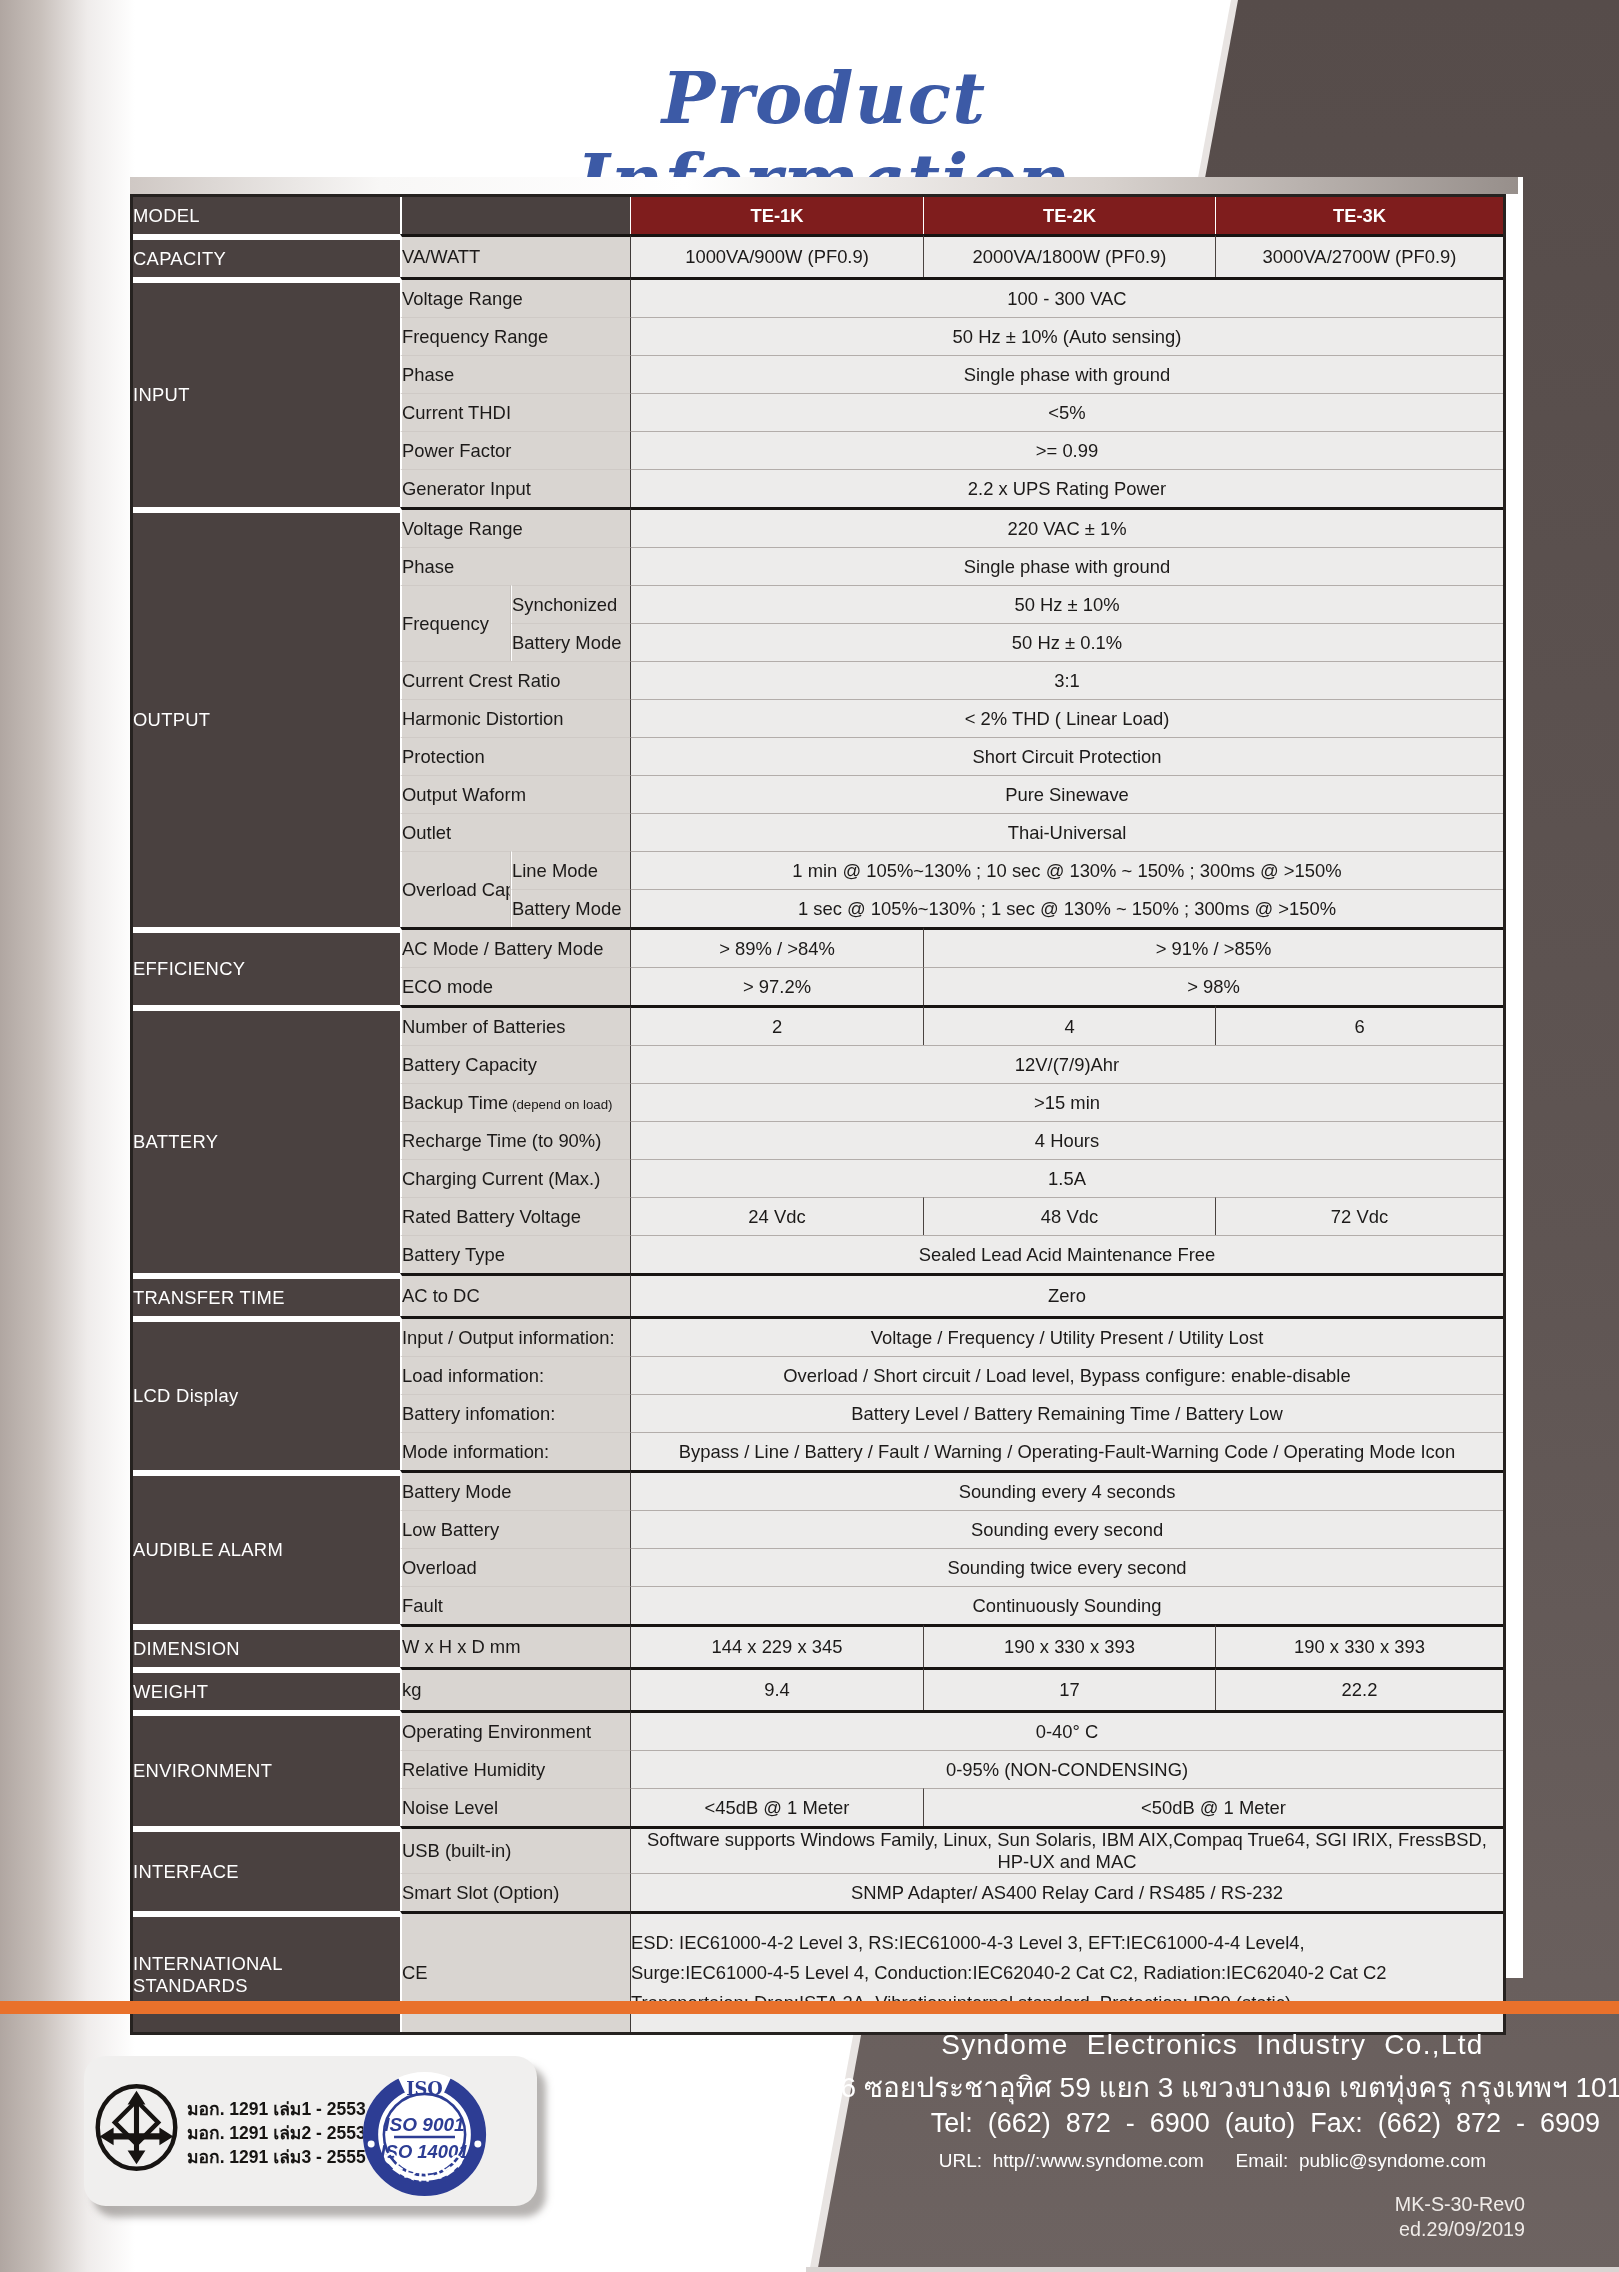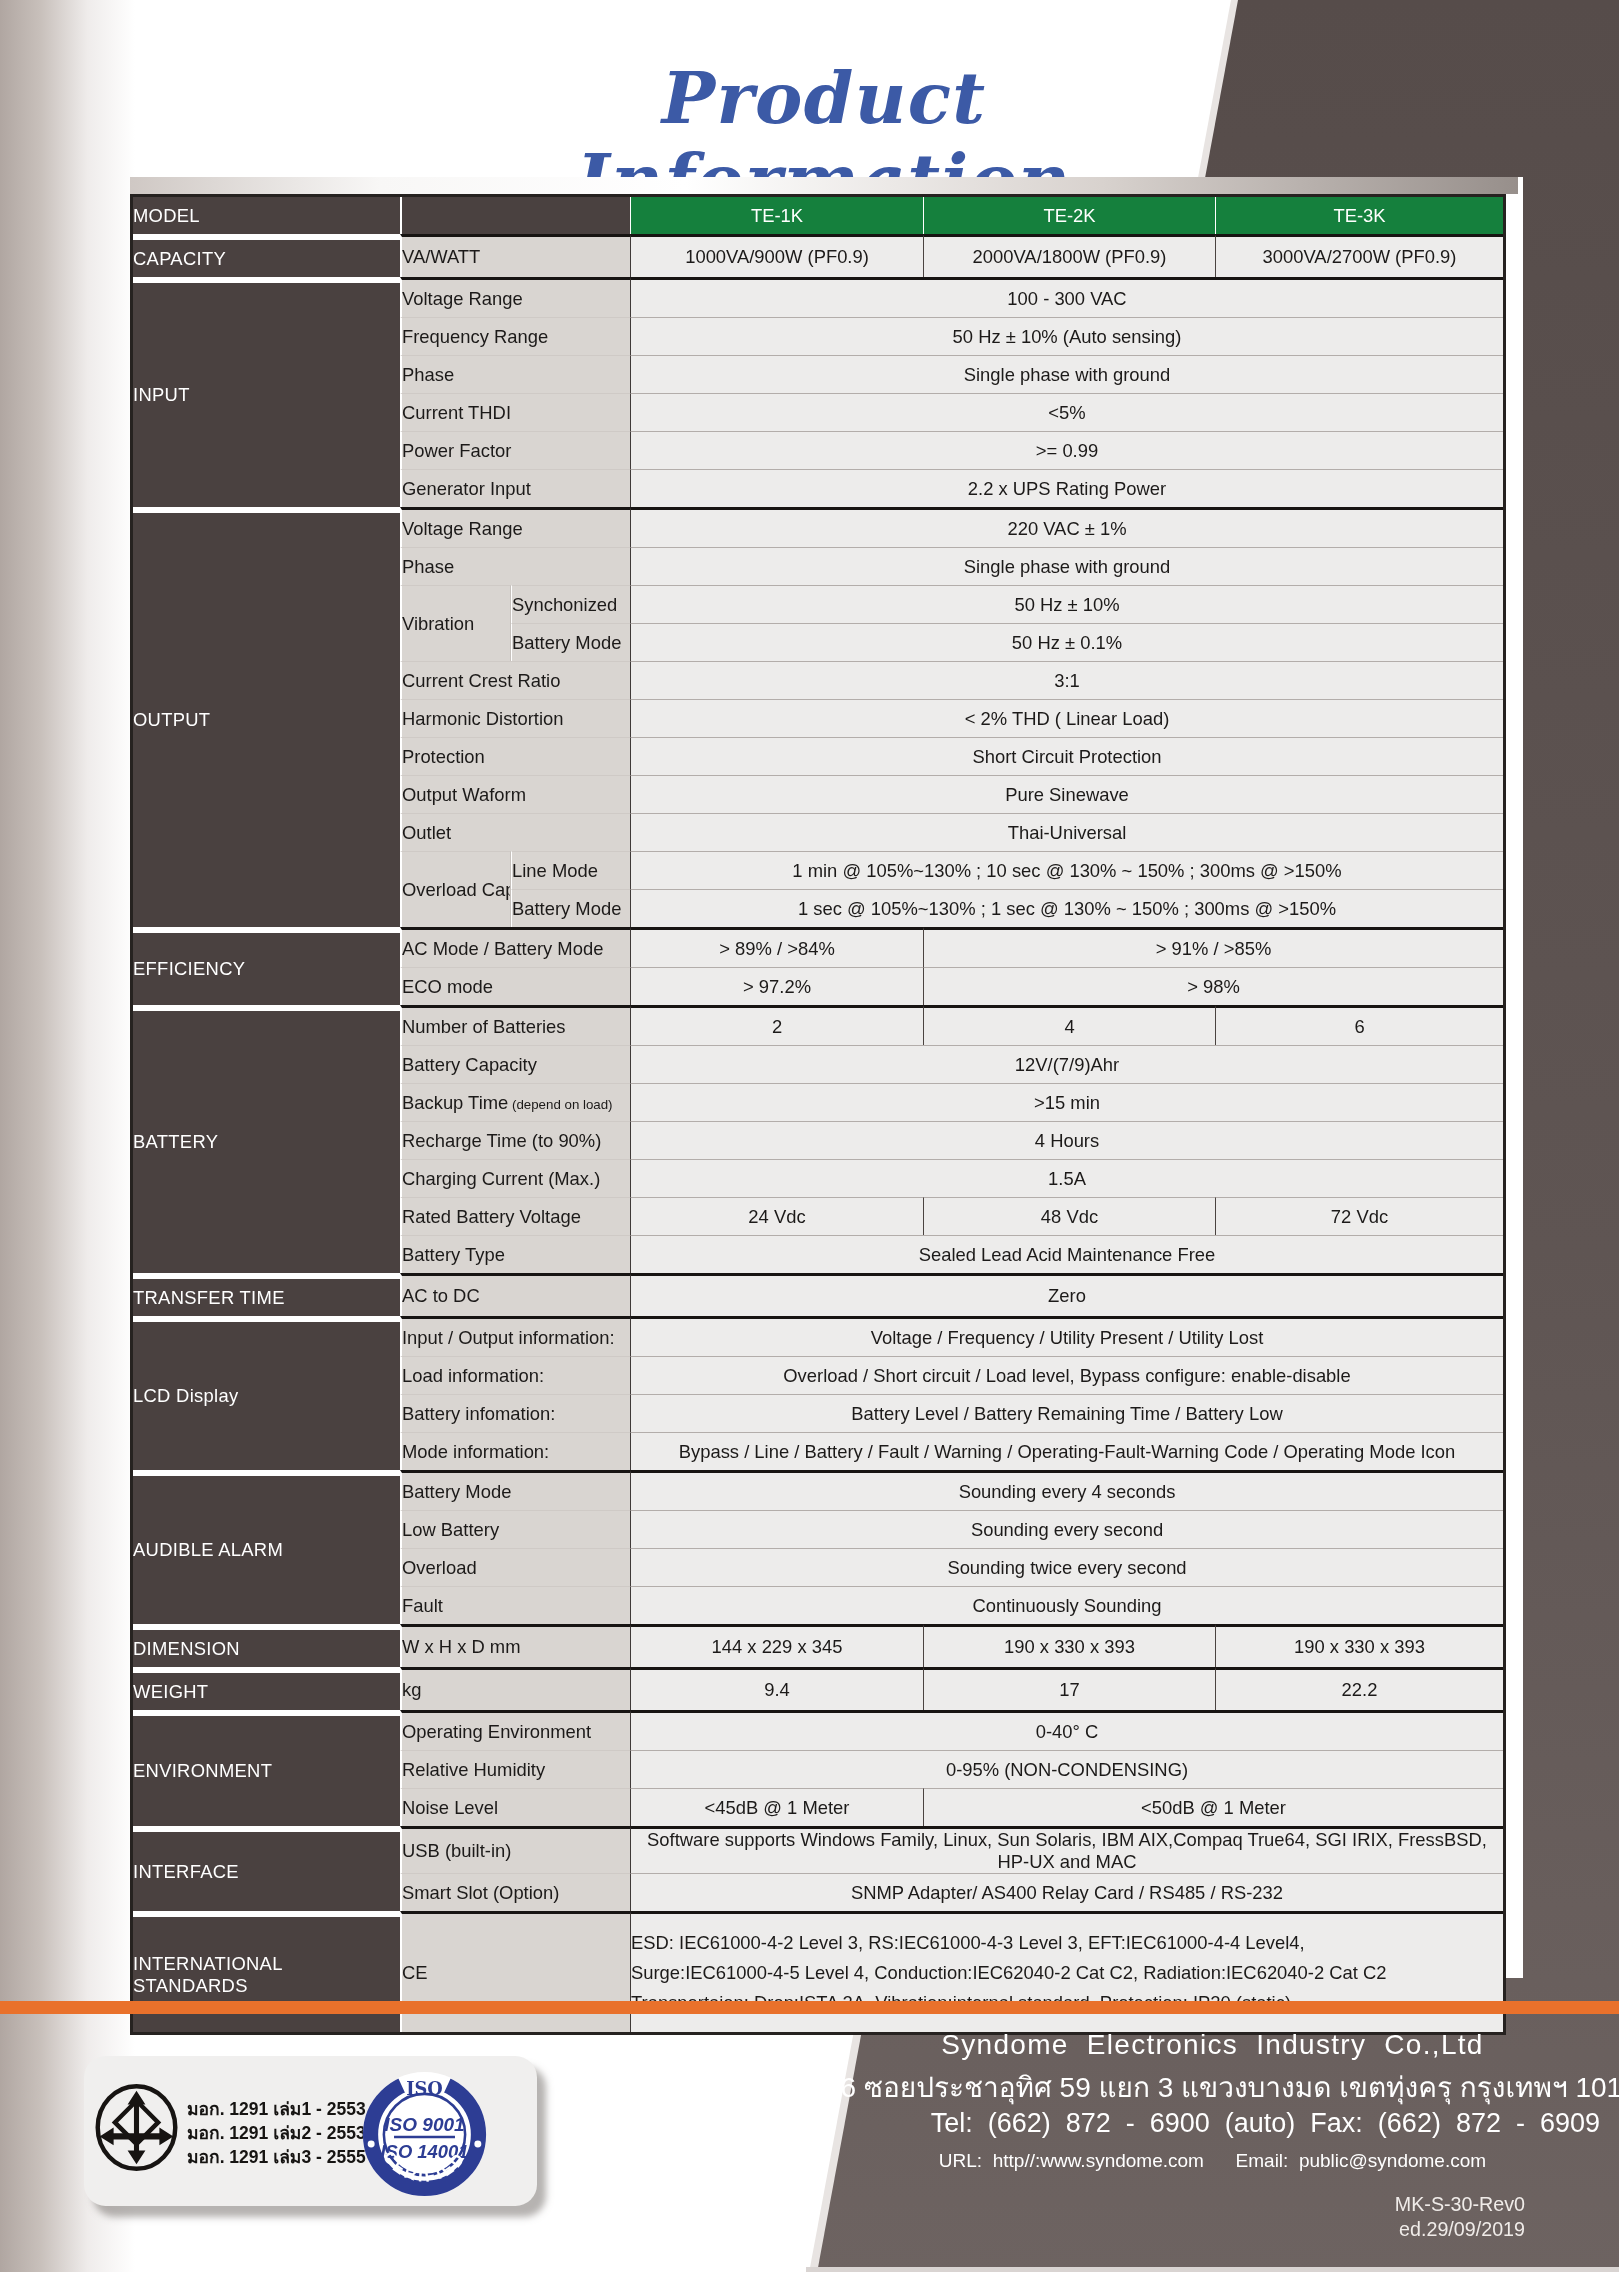--- a/index.html
+++ b/index.html
@@ -29,22 +29,22 @@
     background:linear-gradient(to right,#cfc8c4 0%,#f8f7f6 18%,#ffffff 40%,#d8d2ce 70%,#978f8b 100%);}
 
   table.spec{position:absolute;left:130px;top:194px;border-spacing:0;table-layout:fixed;
     width:1370px;border:3.2px solid #262220;background:#ffffff;}
   table.spec td{height:37px;vertical-align:middle;font-size:18.4px;padding:0;overflow:hidden;}
 
   td.section{background:#4a4140;color:#ffffff;text-align:left;padding-left:10.2px;
     font-size:19px;border-top:6.3px solid #ffffff;letter-spacing:0.3px;}
   tr.first td.section{border-top:0;}
   td.mblank{background:#4a4140;border-left:2.5px solid #ffffff;}
-  td.mval{background:#15803d;color:#ffffff;text-align:center;font-size:19px;
-    border-left:1.9px solid #ffffff;}
+  td.mval{background:#7f1d1d;color:#ffffff;text-align:center;font-size:19px;
+    border-left:1.9px solid #ffffff;font-weight:bold;}
 
   td.label{background:#d9d5d1;text-align:left;padding-left:11.4px;font-size:18px;
     border-left:2.5px solid #ffffff;border-top:1.9px solid #cfcac6;}
   td.la{border-right:1.3px solid #c6c1bd;}
   td.lb{border-left:1.3px solid #ffffff;padding-left:9px;}
   span.note{font-size:13.3px;}
 
   td.val{background:#edeceb;text-align:center;border-top:1.3px solid #b3adaa;}
   td.v0{border-left:1.9px solid #3f3937;}
   td.vsep{border-left:1.3px solid #4b4340;}
@@ -133,21 +133,21 @@
       <tr class="sec-start" style="height: 37px;">
         <td class="section" rowspan="11">OUTPUT</td>
         <td class="label" colspan="2">Voltage Range</td>
         <td class="val v0" colspan="3">220 VAC ± 1%</td>
       </tr>
       <tr style="height: 37px;">
         <td class="label" colspan="2">Phase</td>
         <td class="val v0" colspan="3">Single phase with ground</td>
       </tr>
       <tr style="height: 37px;">
-        <td class="label la" rowspan="2">Vibration</td>
+        <td class="label la" rowspan="2">Frequency</td>
         <td class="label lb">Synchonized</td>
         <td class="val v0" colspan="3">50 Hz ± 10%</td>
       </tr>
       <tr style="height: 37px;">
         <td class="label lb">Battery Mode</td>
         <td class="val v0" colspan="3">50 Hz ± 0.1%</td>
       </tr>
       <tr style="height: 37px;">
         <td class="label" colspan="2">Current Crest Ratio</td>
         <td class="val v0" colspan="3">3:1</td>

